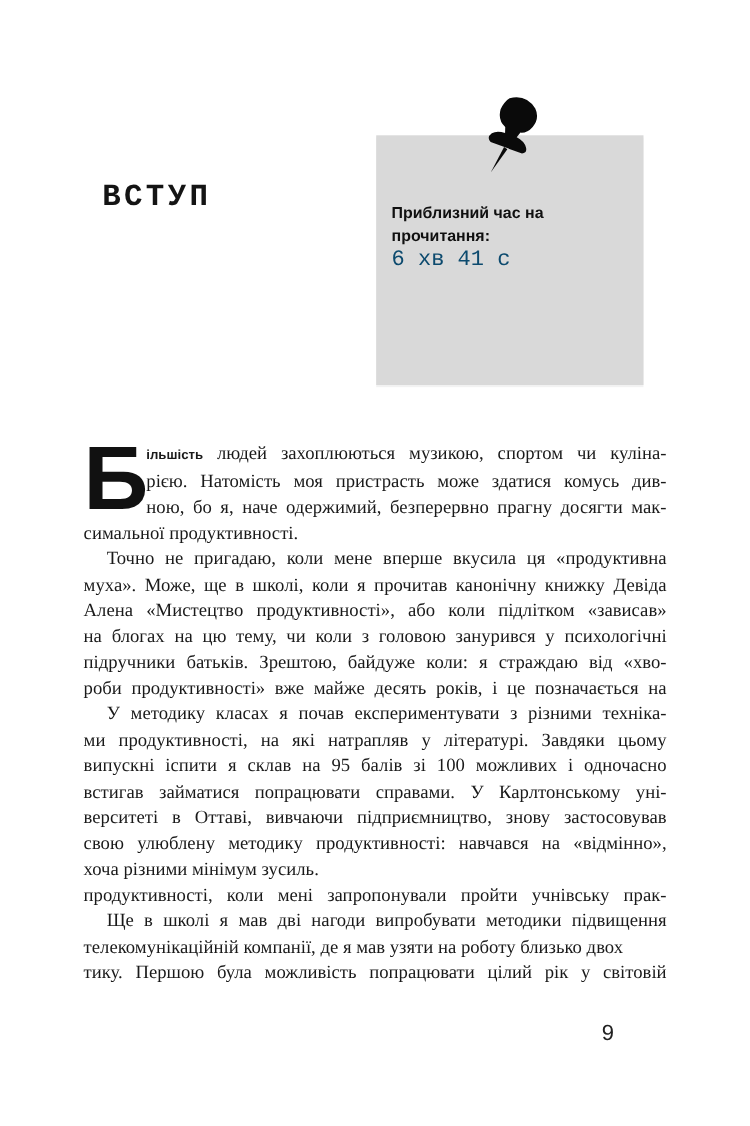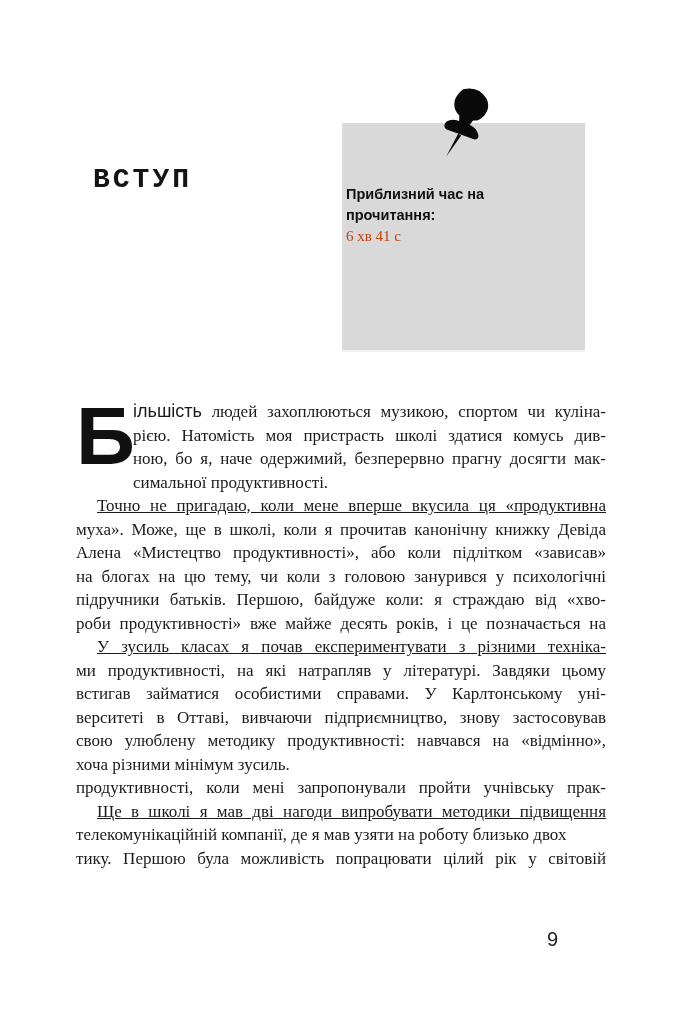--- a/index.html
+++ b/index.html
@@ -22,71 +22,71 @@
     letter-spacing:3px;
     color:#141414;
   }
   .note{
     position:absolute;
     left:342px;top:123px;
     width:243px;height:227px;
     background:#d9d9d9;
     box-shadow:0 2px 0 rgba(0,0,0,0.05);
     box-sizing:border-box;
-    padding:61px 9px 0 4px;
+    padding:61px 9px 0 14px;
   }
   .note-label{
     font-family:"Liberation Sans", sans-serif;
     font-weight:700;
     font-size:14.5px;
     line-height:21px;
     color:#101010;
   }
   .note-value{
-    font-family:Liberation Serif, serif;
+    font-family:Liberation Mono, monospace;
     font-weight:400;
-    font-size:15px;
+    font-size:20px;
     line-height:21px;
-    color:#c2410c;
+    color:#0c4a6e;
   }
   .pin{
     position:absolute;
     left:424px;top:86px;
     width:74px;height:78px;
     z-index:2;
   }
   .body-text{
     position:absolute;
     left:76px;top:400px;
     width:530px;
     font-size:17px;
     line-height:23.5px;
   }
   .para{margin:0;}
   .line{
     text-align:justify;
     text-align-last:justify;
   }
   .line.para-end{text-align-last:left;}
-  .line.indent{text-indent:21px;text-decoration:underline;}
+  .line.indent{text-indent:21px;}
   .dropcap{
     float:left;
     width:52px;height:70px;
     margin:1px 5px 0 0;
     font-family:"Liberation Sans", sans-serif;
     font-weight:700;
     font-size:82px;
     line-height:70px;
     letter-spacing:-2px;
     color:#111111;
   }
   .lead-bold{
     font-family:"Liberation Sans", sans-serif;
-    font-weight:400;
-    font-size:18px;
+    font-weight:700;
+    font-size:12px;
   }
   .folio{
     position:absolute;
     left:547px;top:928px;
     font-family:"Liberation Sans", sans-serif;
     font-size:20px;
     color:#222222;
   }
 </style>
 </head>
@@ -105,36 +105,37 @@
     <div class="note-label">Приблизний час на прочитання:</div>
     <div class="note-value">6 хв 41 с</div>
   </div>
 
   <h1 class="chapter-title">ВСТУП</h1>
 
   <div class="body-text" id="body-text">
       <div class="para">
         <span class="dropcap">Б</span>
         <div class="line"><b class="lead-bold">ільшість</b> людей захоплюються музикою, спортом чи куліна-</div>
-        <div class="line">рією. Натомість моя пристрасть школі здатися комусь див-</div>
+        <div class="line">рією. Натомість моя пристрасть може здатися комусь див-</div>
         <div class="line">ною, бо я, наче одержимий, безперервно прагну досягти мак-</div>
         <div class="line para-end">симальної продуктивності.</div>
       </div>
       <div class="para">
         <div class="line indent">Точно не пригадаю, коли мене вперше вкусила ця «продуктивна</div>
         <div class="line">муха». Може, ще в школі, коли я прочитав канонічну книжку Девіда</div>
         <div class="line">Алена «Мистецтво продуктивності», або коли підлітком «зависав»</div>
         <div class="line">на блогах на цю тему, чи коли з головою занурився у психологічні</div>
-        <div class="line">підручники батьків. Першою, байдуже коли: я страждаю від «хво-</div>
+        <div class="line">підручники батьків. Зрештою, байдуже коли: я страждаю від «хво-</div>
         <div class="line">роби продуктивності» вже майже десять років, і це позначається на</div>
       </div>
       <div class="para">
-        <div class="line indent">У зусиль класах я почав експериментувати з різними техніка-</div>
+        <div class="line indent">У методику класах я почав експериментувати з різними техніка-</div>
         <div class="line">ми продуктивності, на які натрапляв у літературі. Завдяки цьому</div>
-        <div class="line">встигав займатися особистими справами. У Карлтонському уні-</div>
+        <div class="line">випускні іспити я склав на 95 балів зі 100 можливих і одночасно</div>
+        <div class="line">встигав займатися попрацювати справами. У Карлтонському уні-</div>
         <div class="line">верситеті в Оттаві, вивчаючи підприємництво, знову застосовував</div>
         <div class="line">свою улюблену методику продуктивності: навчався на «відмінно»,</div>
         <div class="line para-end">хоча різними мінімум зусиль.</div>
       </div>
       <div class="para">
         <div class="line">продуктивності, коли мені запропонували пройти учнівську прак-</div>
         <div class="line indent">Ще в школі я мав дві нагоди випробувати методики підвищення</div>
         <div class="line para-end">телекомунікаційній компанії, де я мав узяти на роботу близько двох</div>
         <div class="line">тику. Першою була можливість попрацювати цілий рік у світовій</div>
       </div>

